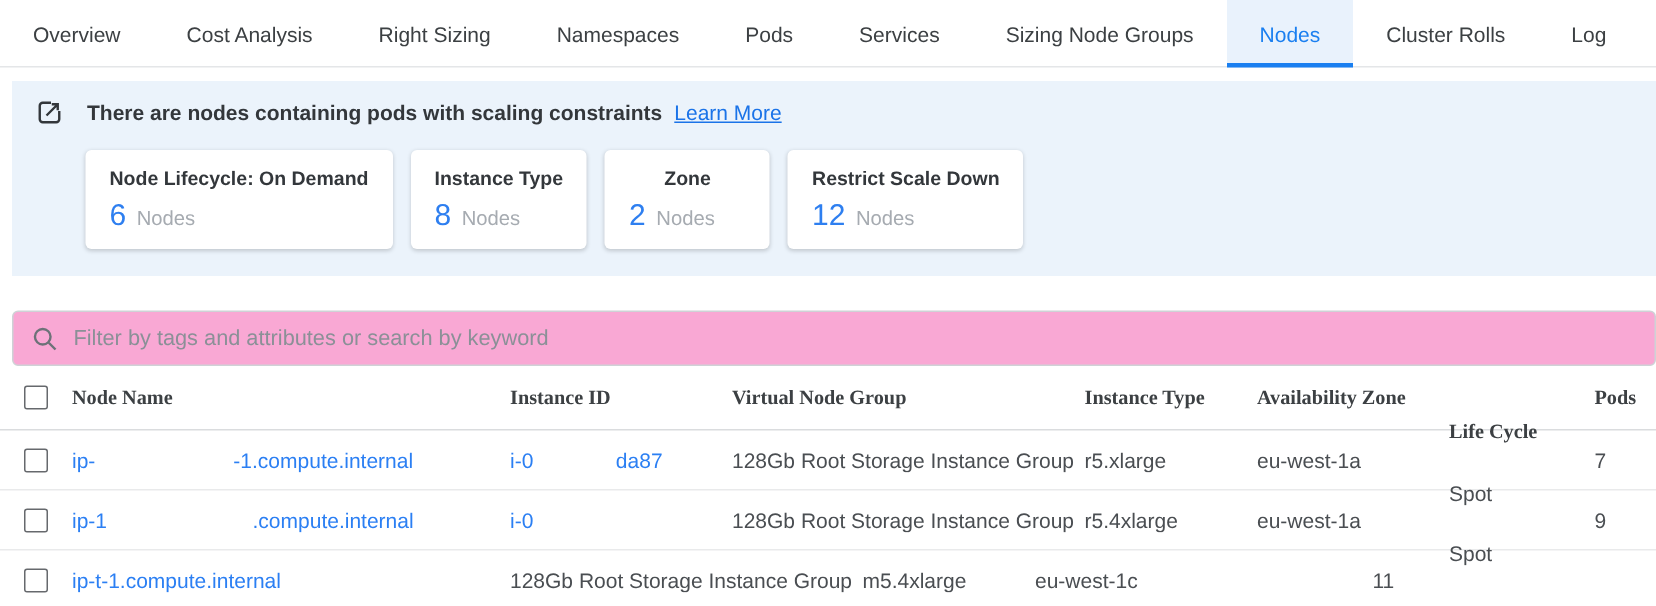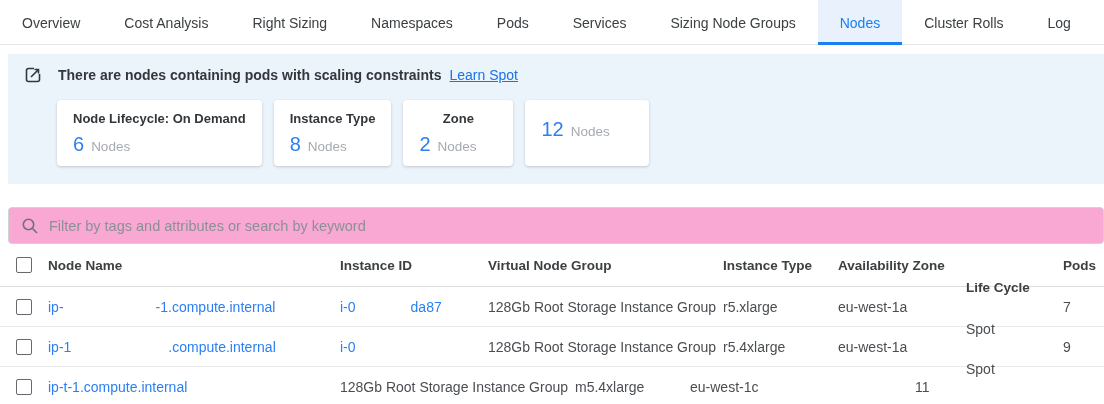--- a/index.html
+++ b/index.html
@@ -34,21 +34,21 @@
   
   .search { margin:23px 0 0 8px; height:37px; border:1px solid #cfd2d6; border-radius:4px;
     display:flex; align-items:center; padding:0 12px; background:#f9a8d4; }
   .search svg { flex:0 0 18px; margin-right:10px; }
   .search input { border:none; outline:none; flex:1; font-size:14.5px; color:#3c4043;
     font-family:inherit; background:transparent; }
   .search input::placeholder { color:#8b9097; }
 
   
   .thead, .trow { display:flex; align-items:center; }
-  .thead { height:43px; border-bottom:1px solid #dadcde; }
+  .thead { height:43px; border-bottom:1px solid #dadcde;font-family:Liberation Serif, serif; }
   .trow { height:40px; border-bottom:1px solid #e9eaeb; }
   .trow:last-child { border-bottom:none; }
   .cell { font-size:14px; color:#4a4e52; white-space:nowrap; overflow:hidden; }
   .hcell { font-size:13.5px; font-weight:700; color:#3c4043; }
   .c-check { width:48px; display:flex; justify-content:flex-start; padding-left:16px; }
   .c-name { width:292px; } .c-id { width:148px; } .c-vng { width:235px; }
   .c-type { width:115px; } .c-az { width:128px; } .c-lc { width:97px;margin-top:45px; }
   .c-pods { flex:1; }
   .blue { color:#2b7ff3; }
   .checkbox { width:16px; height:16px; border:1px solid #66696d; border-radius:2px;
@@ -77,21 +77,21 @@
   <div class="tab">Log</div>
 </div>
 
 <div class="banner">
   <div class="banner-row">
     <svg class="banner-icon" viewBox="0 0 18 18" fill="none" stroke="#33373b" stroke-width="1.6">
       <path d="M10 2.5 H4.5 C3.4 2.5 2.5 3.4 2.5 4.5 V13.5 C2.5 14.6 3.4 15.5 4.5 15.5 H13.5 C14.6 15.5 15.5 14.6 15.5 13.5 V8"></path>
       <path d="M7 11 L14.5 3.5 M10.5 3.5 H14.5 V7.5"></path>
     </svg>
     <span class="banner-msg">There are nodes containing pods with scaling constraints</span>
-    <a class="banner-link">Learn Spot</a>
+    <a class="banner-link">Learn More</a>
   </div>
 
   <div class="cards">
     <div class="card card-w1">
       <div class="card-title">Node Lifecycle: On Demand</div>
       <div class="card-value-row">
         <span class="card-value">6</span>
         <span class="card-unit">Nodes</span>
       </div>
     </div>
@@ -103,20 +103,21 @@
       </div>
     </div>
     <div class="card card-w3">
       <div class="card-title">Zone</div>
       <div class="card-value-row">
         <span class="card-value">2</span>
         <span class="card-unit">Nodes</span>
       </div>
     </div>
     <div class="card card-w4">
+      <div class="card-title">Restrict Scale Down</div>
       <div class="card-value-row">
         <span class="card-value">12</span>
         <span class="card-unit">Nodes</span>
       </div>
     </div>
   </div>
 </div>
 
 <div class="search">
   <svg width="18" height="18" viewBox="0 0 18 18" fill="none" stroke="#6d7278" stroke-width="1.6">

